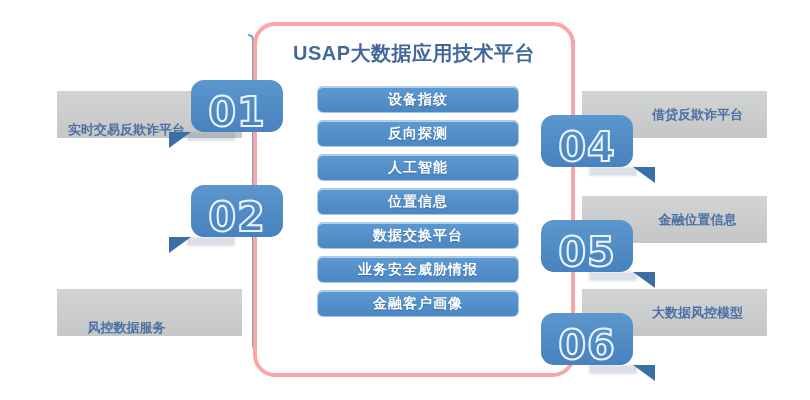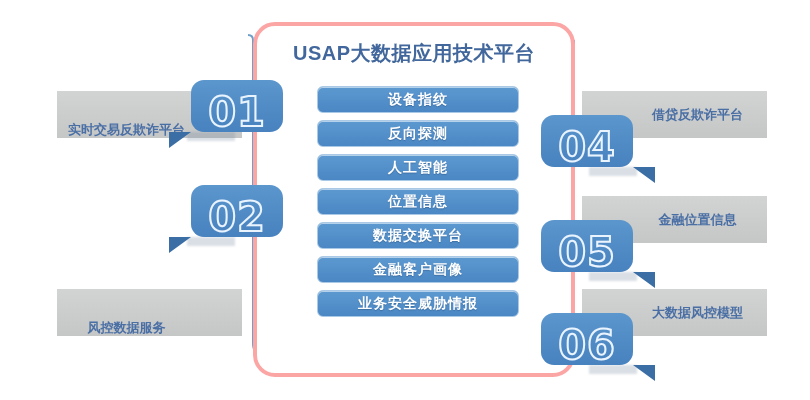--- a/index.html
+++ b/index.html
@@ -186,22 +186,22 @@
 
   <div class="center-panel">
     <div class="center-title">USAP大数据应用技术平台</div>
 
     <div class="items">
       <div class="item">设备指纹</div>
       <div class="item">反向探测</div>
       <div class="item">人工智能</div>
       <div class="item">位置信息</div>
       <div class="item">数据交换平台</div>
+      <div class="item">业务安全威胁情报</div>
       <div class="item">金融客户画像</div>
-      <div class="item">业务安全威胁情报</div>
     </div>
   </div>
 
   <div class="side-row left" style="top:80px">
     <div class="band">
       <div class="band-line">实时交易</div>
       <div class="band-line">反欺诈平台</div>
     </div>
     <div class="ribbon">
       <div class="ribbon-shadow"></div>

